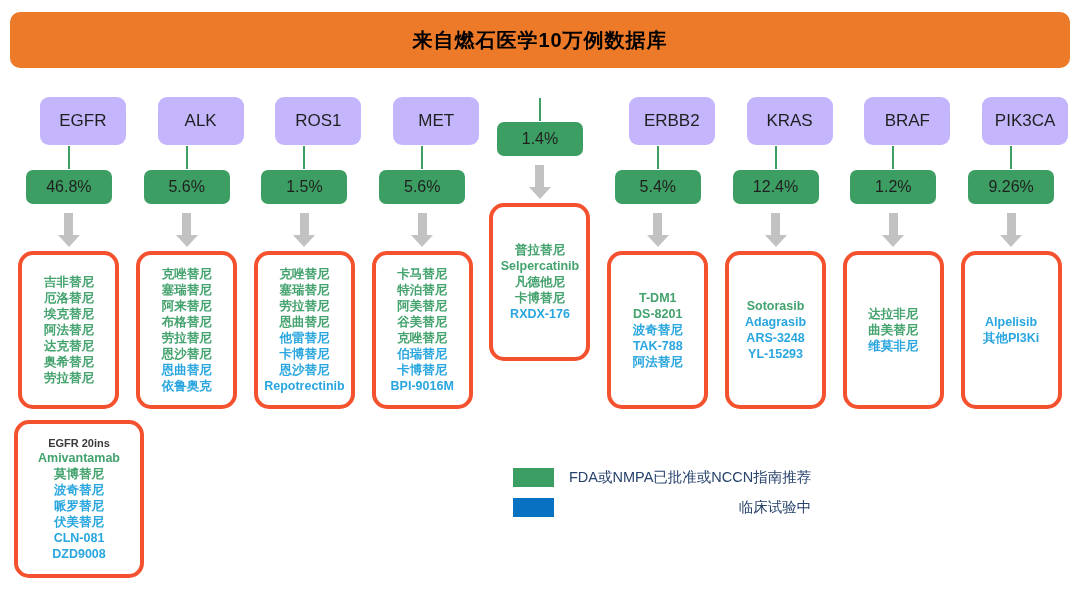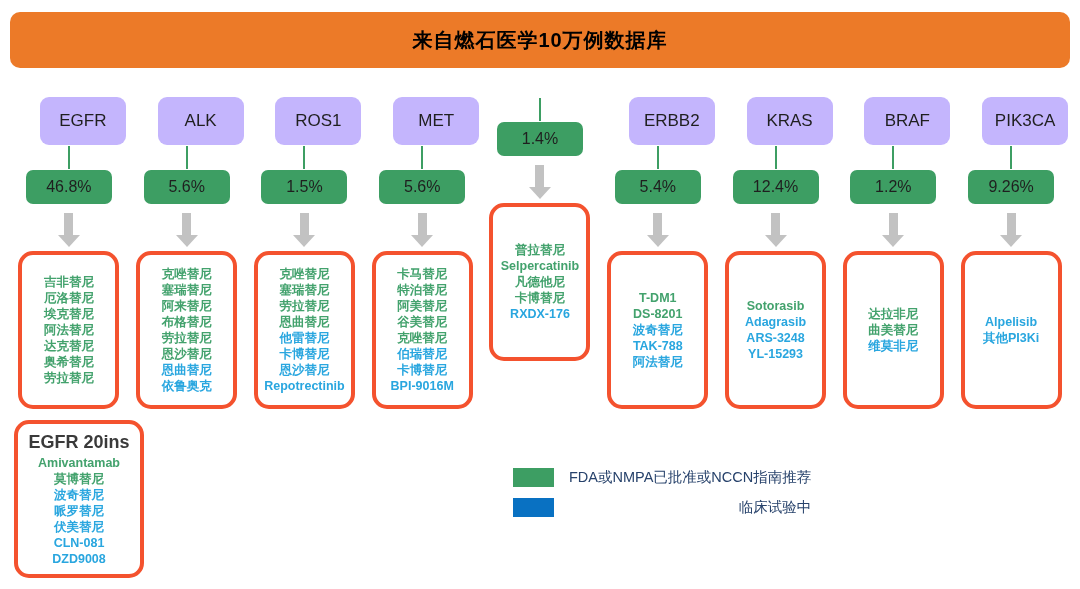--- a/index.html
+++ b/index.html
@@ -70,21 +70,21 @@
     box-sizing: border-box;
     position: absolute; left: 14px; top: 420px;
     width: 130px; height: 158px;
     background: #ffffff;
     border: 4px solid #F4522E; border-radius: 15px;
     display: flex; flex-direction: column;
     align-items: center; justify-content: center;
     padding: 4px 2px;
   }
   .extra-title {
-    color: #3A3A3A; font-size: 18px; font-weight: bold; line-height: 1.3;
+    color: #3A3A3A; font-size: 11px; font-weight: bold; line-height: 1.3;
   }
   
   .legend {
     position: absolute; left: 513px; top: 468px;
     display: flex; flex-direction: column; gap: 11px;
   }
   .legend-row { display: flex; align-items: center; justify-content: space-between; }
   .legend-swatch { width: 41px; height: 19px; }
   .legend-swatch.approved { background: #3D9E63; }
   .legend-swatch.trial { background: #0971C2; }

